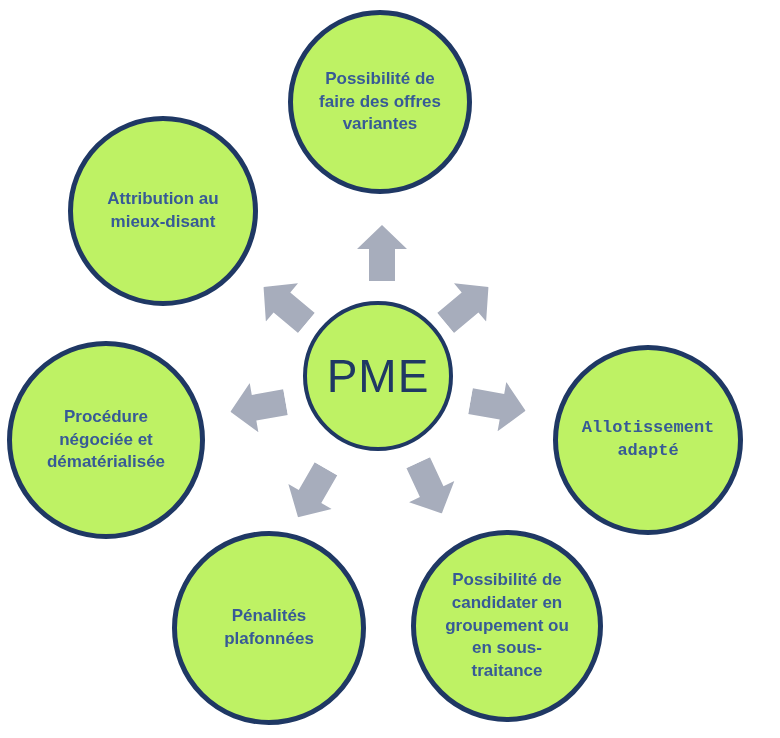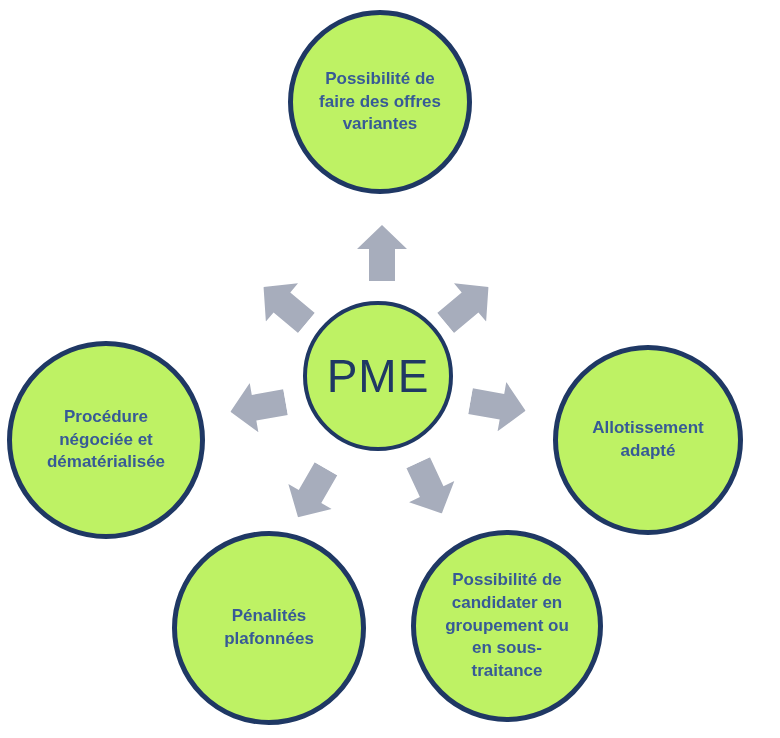--- a/index.html
+++ b/index.html
@@ -30,21 +30,21 @@
     color: var(--label-text, #375A96);
     font-size: 17px;
     font-weight: bold;
     line-height: 1.35;
     white-space: pre-line;
     padding: 0 14px;
   }
   
   .node-top          { left: 288px; top: 10px;  width: 184px; height: 184px; }
   .node-top-right    { left: 506px; top: 114px; width: 188px; height: 188px; }
-  .node-right        { left: 553px; top: 345px; width: 190px; height: 190px; }
+  .node-right        { left: 553px; top: 345px; width: 190px; height: 190px; font-family: Liberation Mono, monospace; }
   .node-bottom-right { left: 411px; top: 530px; width: 192px; height: 192px; }
   .node-bottom-left  { left: 172px; top: 531px; width: 194px; height: 194px; text-align: center; }
   .node-left         { left: 7px;   top: 341px; width: 198px; height: 198px; }
   .node-top-left     { left: 68px;  top: 116px; width: 190px; height: 190px; }
 
   .center-circle {
     left: 303px; top: 301px; width: 150px; height: 150px;
     border-width: 4px;
   }
   .center-circle span {
@@ -95,20 +95,24 @@
   </div>
   <div class="circle node node-bottom-left">
     <span>Pénalités
 plafonnées</span>
   </div>
   <div class="circle node node-left">
     <span>Procédure
 négociée et
 dématérialisée</span>
   </div>
+  <div class="circle node node-top-left">
+    <span>Attribution au
+mieux-disant</span>
+  </div>
 
   <div class="arrow arrow-top">
     <svg viewBox="0 0 50 56">
         <polygon points="25,0 50,24 38,24 38,56 12,56 12,24 0,24" fill="#A7ADBC"></polygon>
       </svg>
   </div>
   <div class="arrow arrow-top-right">
     <svg viewBox="0 0 50 56">
         <polygon points="25,0 50,24 38,24 38,56 12,56 12,24 0,24" fill="#A7ADBC"></polygon>
       </svg>

